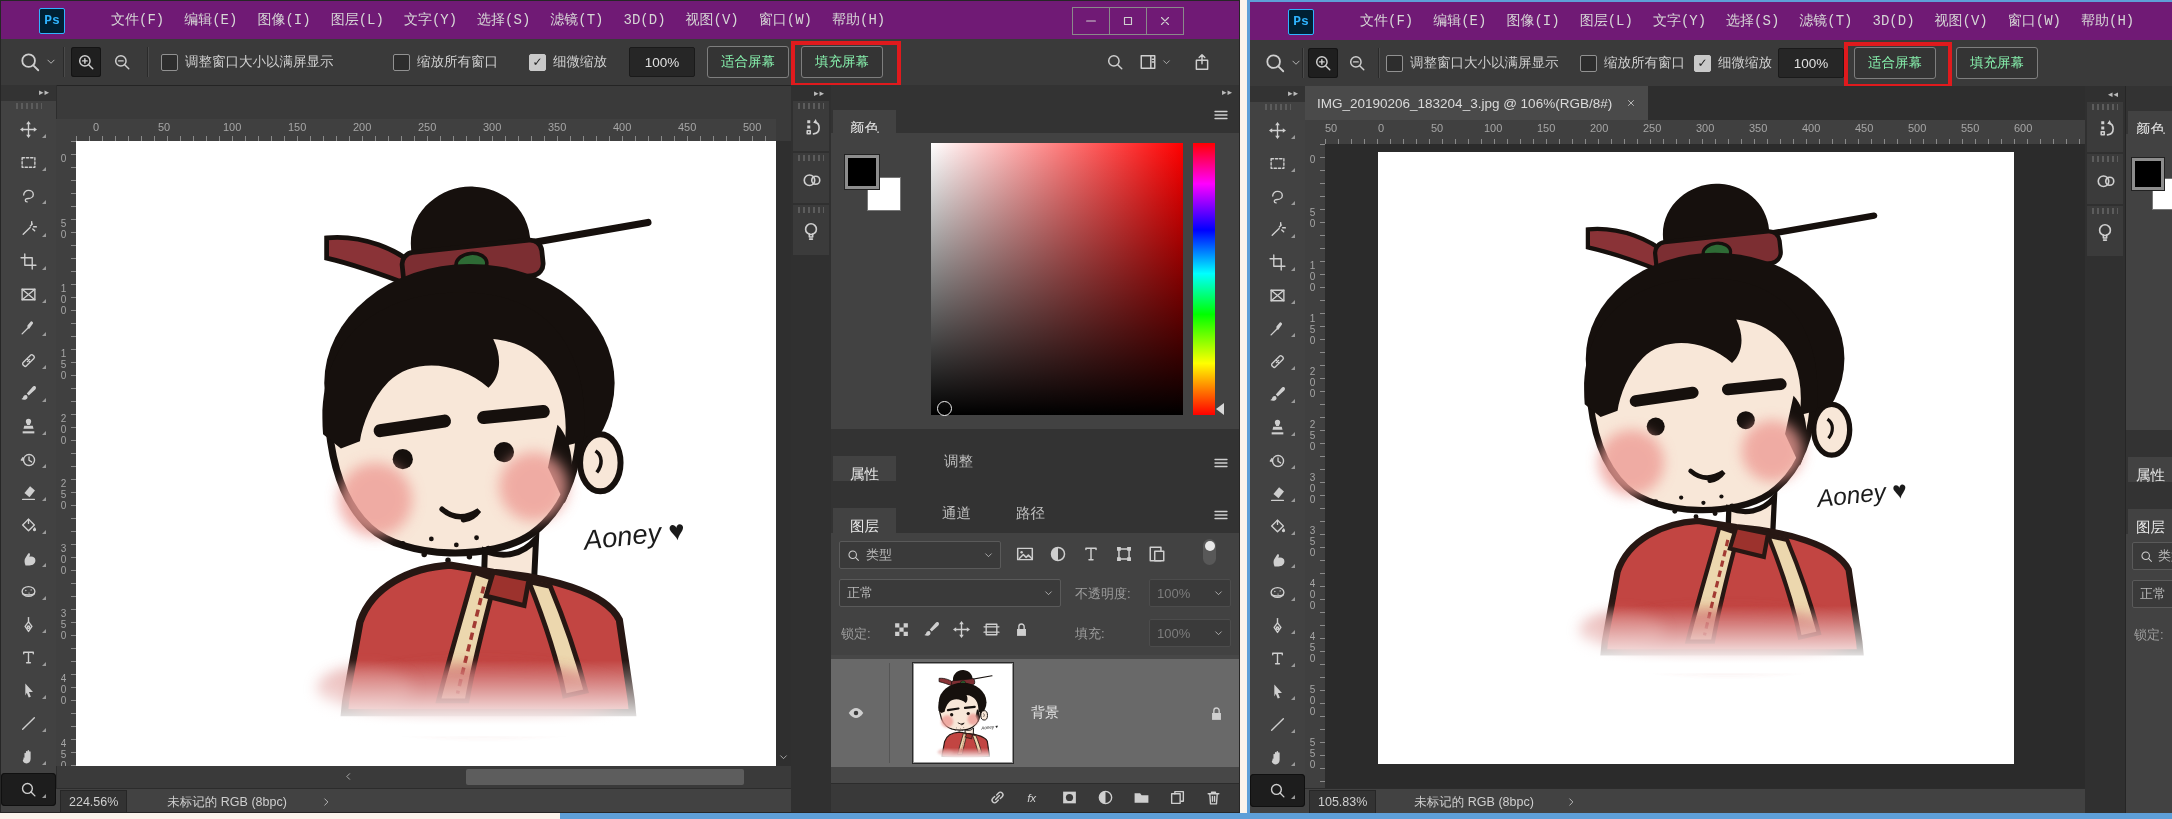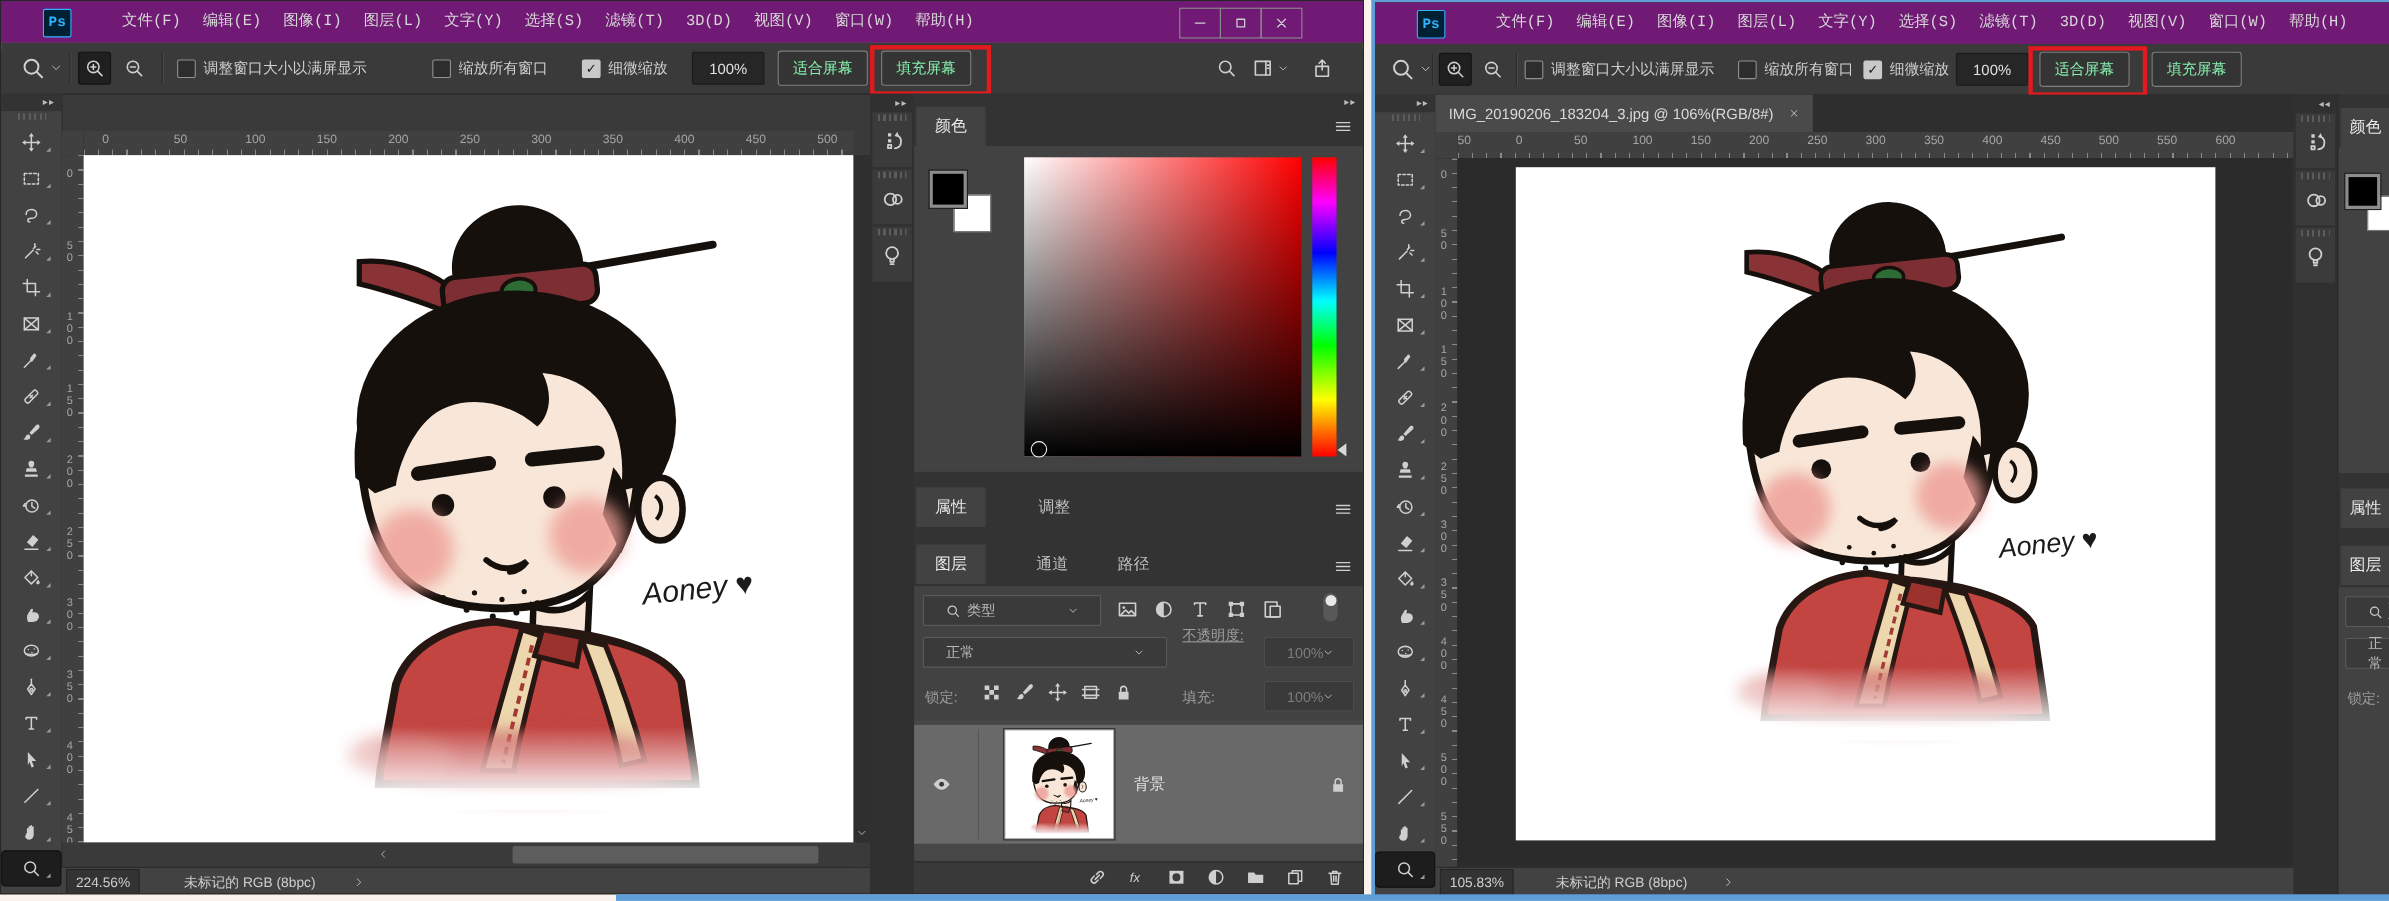--- a/index.html
+++ b/index.html
@@ -44,23 +44,23 @@
   .rlabel{position:absolute;top:2px;font-size:11px;color:#a6a6a6;}
   .rlabel-v{position:absolute;left:2px;font-size:10px;color:#a6a6a6;writing-mode:vertical-rl;text-orientation:upright;letter-spacing:0;}
   .canvas{position:absolute;background:#fff;overflow:hidden;}
   .statusbar{position:absolute;height:26px;background:#424242;border-top:1px solid #2c2c2c;display:flex;align-items:center;font-size:12.5px;color:#cfcfcf;}
   .zoombox{height:22px;background:#333;border:1px solid #262626;display:flex;align-items:center;padding:0 8px;margin-left:4px;}
   .dock{position:absolute;top:84px;width:40px;bottom:0;background:#303030;border-right:1px solid #262626;}
   .dockcell{width:36px;height:50px;margin:2px auto 0;background:#3b3b3b;display:flex;flex-direction:column;align-items:center;}
   .panelcol{position:absolute;top:84px;bottom:0;background:#424242;overflow:hidden;}
   .phead{position:absolute;left:0;right:0;background:#333333;}
   .ptab{display:inline-block;height:36px;line-height:36px;padding:0 17px;font-size:14.5px;color:#bfbfbf;}
-  .ptab.active{background:#424242;color:#e8e8e8;}
+  .ptab.active{background:#424242;color:#e8e8e8;margin-top:13px;}
   .combo{height:28px;background:#3a3a3a;border:1px solid #5a5a5a;border-radius:2px;display:flex;align-items:center;
-         justify-content:space-between;font-size:13px;color:#b9b9b9;padding:0 20px;box-sizing:border-box;}
+         justify-content:space-between;font-size:13px;color:#b9b9b9;padding:0 7px;box-sizing:border-box;}
   .combo.dim{color:#7d7d7d;border-color:#4c4c4c;}
   .plabel{font-size:13px;color:#9d9d9d;}
   .swatch{position:absolute;box-sizing:border-box;}
   .hue{position:absolute;width:22px;background:linear-gradient(180deg,#f00 0%,#f0f 15%,#00f 32%,#0ff 48%,#0f0 63%,#ff0 81%,#f70 91%,#f00 100%);}
   .svsq{position:absolute;background:linear-gradient(to top,#000,rgba(0,0,0,0)),linear-gradient(to right,#fff,#f00);}
   .iconrow{display:flex;align-items:center;}
   .layerrow{position:absolute;background:#696969;display:flex;align-items:center;}
   .scroll{position:absolute;background:#2f2f2f;}
   .thumbbox{background:#fff;border:1px solid #9a9a9a;outline:1px solid #2a2a2a;display:flex;align-items:center;justify-content:center;}
   .blueline{position:absolute;background:var(--blue);}
@@ -561,21 +561,21 @@
           <div class="abs" style="left:1.5px;top:2px;width:10px;height:10px;background:#e8e8e8;border-radius:50%;"></div>
         </div>
         <div class="combo" style="position:absolute;left:8px;top:46px;width:222px;">
           <span>正常</span>
           <span>
               <svg viewBox="0 0 16 16" width="9" height="9" fill="none" stroke="#cfcfcf" stroke-width="1.3" stroke-linecap="round" stroke-linejoin="round">
                 <path d="M3 5l5 5 5-5"></path>
               </svg>
             </span>
         </div>
-        <span class="plabel" style="position:absolute;left:244px;top:36px;text-decoration:underline;">不透明度:</span>
+        <span class="plabel" style="position:absolute;left:244px;top:52px;">不透明度:</span>
         <div class="combo dim" style="position:absolute;left:318px;top:46px;width:82px;">
           <span>100%</span>
           <span>
               <svg viewBox="0 0 16 16" width="9" height="9" fill="none" stroke="#cfcfcf" stroke-width="1.3" stroke-linecap="round" stroke-linejoin="round">
                 <path d="M3 5l5 5 5-5"></path>
               </svg>
             </span>
         </div>
         <span class="plabel" style="position:absolute;left:10px;top:92px;">锁定:</span>
         <div class="iconrow" style="position:absolute;left:62px;top:88px;gap:13px;">

